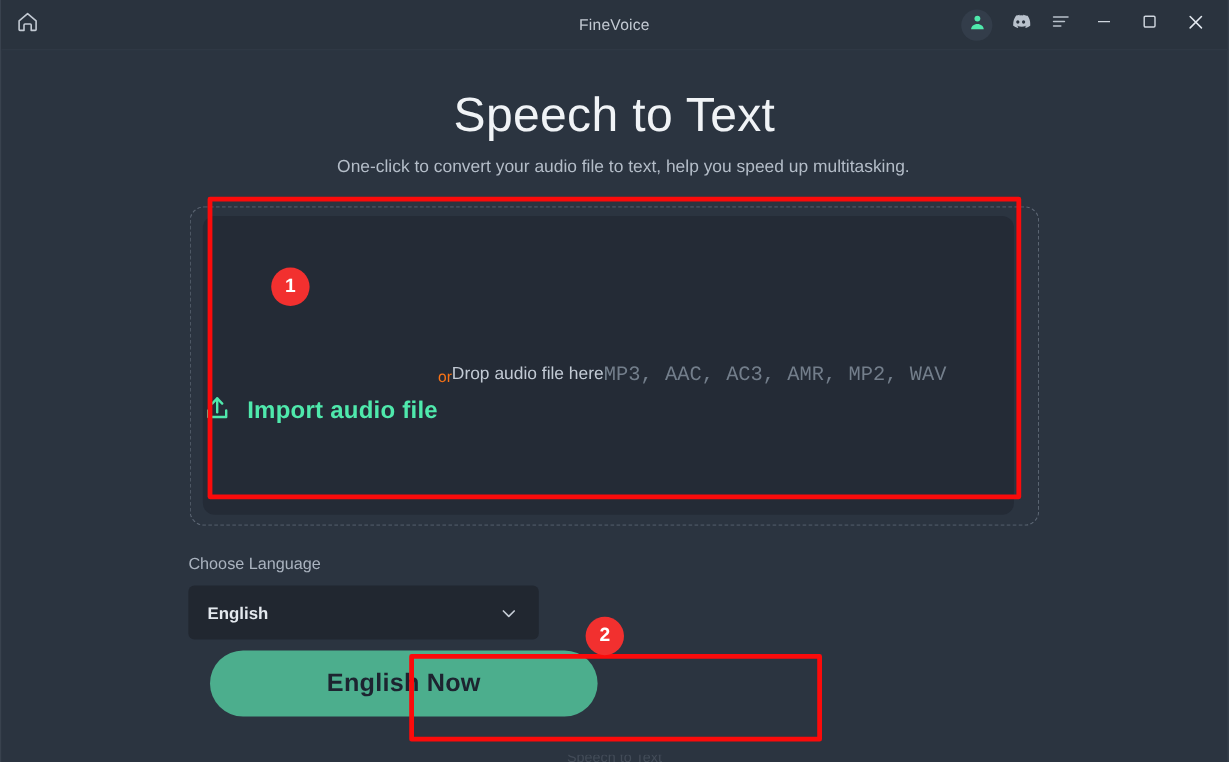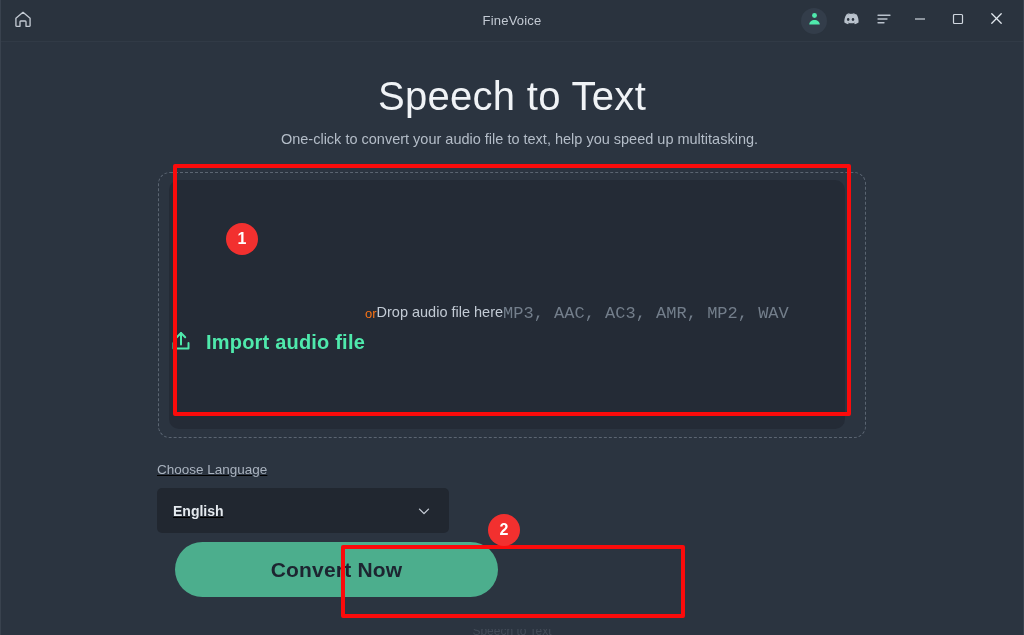--- a/index.html
+++ b/index.html
@@ -202,21 +202,20 @@
   }
   #badge-1 { left: 225px; top: 223px; }
   #badge-2 { left: 487px; top: 514px; }
 
   
   #controls-row {
     margin: 24px auto 0 auto;
     width: 710px;
     display: flex;
     justify-content: space-between;
-    text-decoration: underline;
   }
   .field { width: 292px; }
   .field-label {
     font-size: 13.5px;
     color: #aab3bf;
     margin-bottom: 11px;
   }
   .select {
     position: relative;
     height: 45px;
@@ -395,21 +394,21 @@
         </span>
       </div>
     </div>
 
     <div class="field">
     </div>
 
   </div>
 
   <div id="convert-area">
-    <button id="convert-btn">Convert Now</button>
+    <button id="convert-btn">English Now</button>
   </div>
 
   <div id="bottom-sliver">
     <span id="bottom-sliver-text">Speech to Text</span>
   </div>
 
   <div id="annot-box-1"></div>
   <div id="annot-box-2"></div>
   <div class="badge" id="badge-1">1</div>
   <div class="badge" id="badge-2">2</div>

